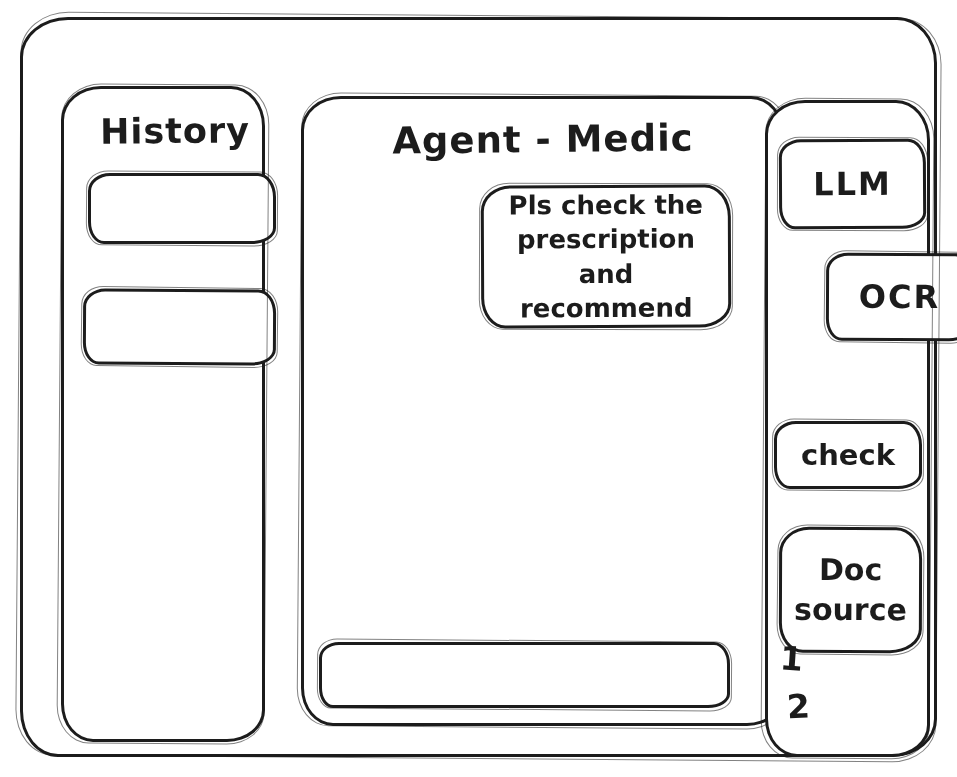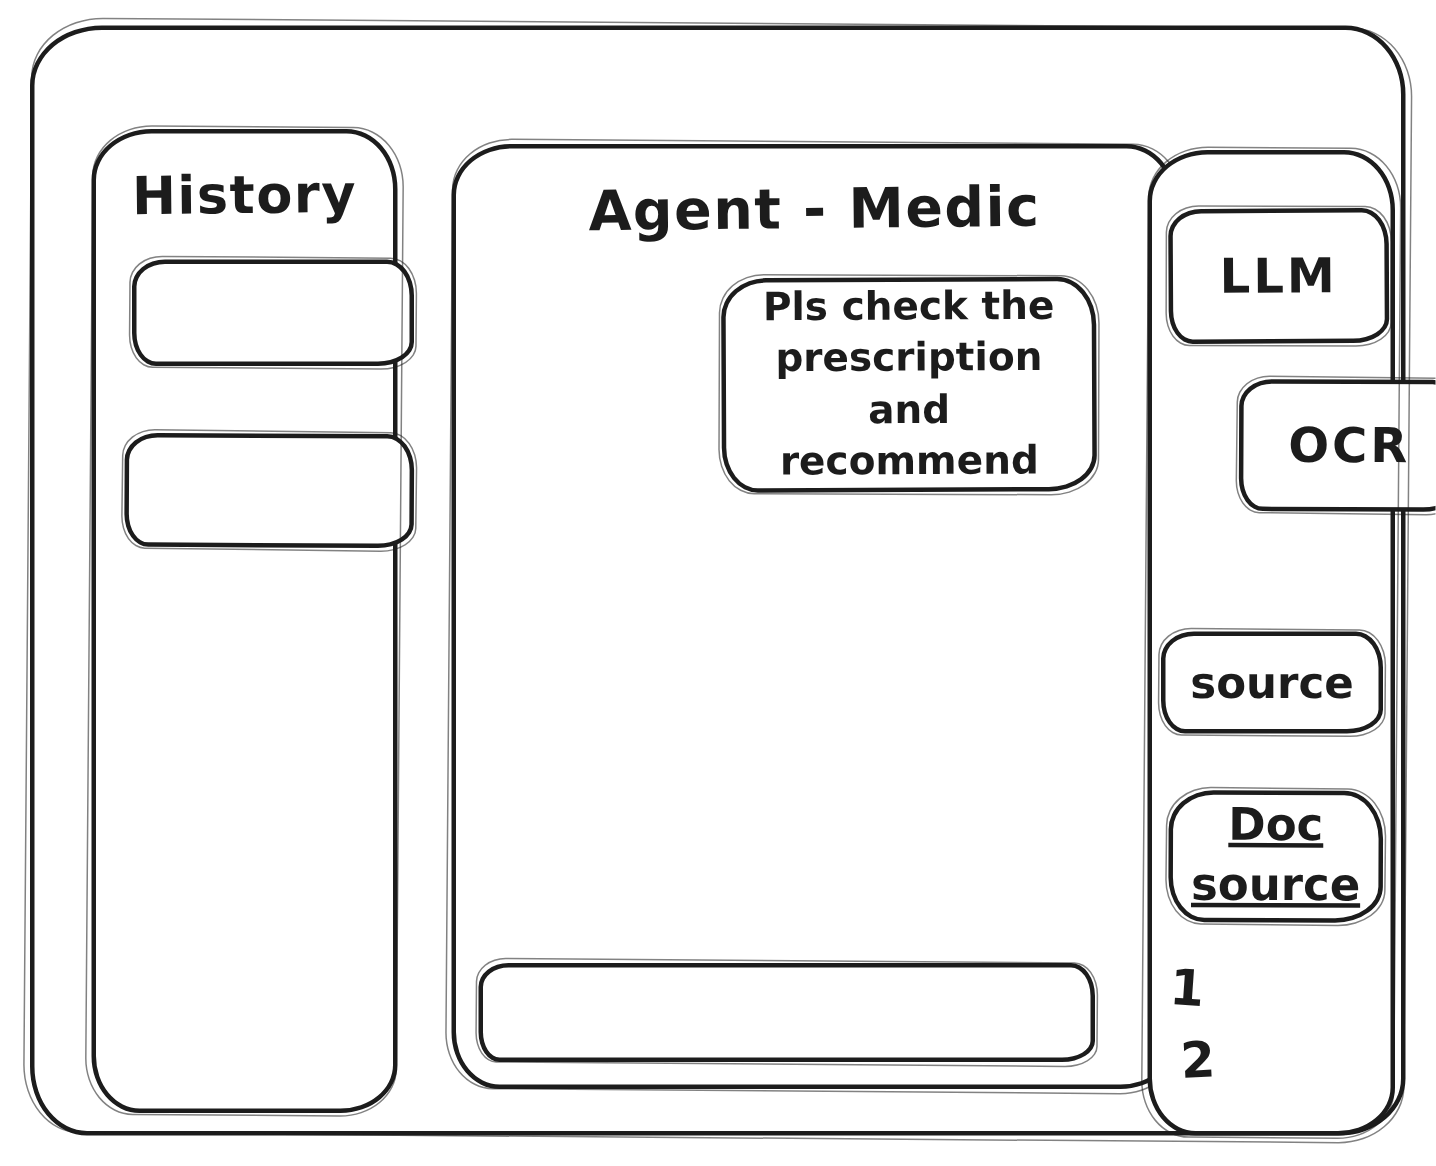--- a/index.html
+++ b/index.html
@@ -43,21 +43,21 @@
     text-align:center;
     font-weight:bold;
     letter-spacing:1px;
     transform:rotate(-.6deg);
   }
 
   
   #frame{ left:20px; top:17px; width:917px; height:740px; }
 
   
-  #history-panel{ left:38px; top:66px; width:204px; height:656px; }
+  #history-panel{ left:38px; top:66px; width:204px; height:656px;padding-left:12px; }
   #history-title{ top:22px; font-size:35px; }
   .hist-item{ background:var(--paper); }
   #hist-1{ left:24px; top:84px;  width:188px; height:71px; }
   #hist-2{ left:19px; top:200px; width:193px; height:76px; transform:rotate(.3deg); }
 
   
   #chat-panel{ left:278px; top:76px; width:484px; height:630px; }
   #chat-title{ top:19px; font-size:37px; }
   .bubble{
     display:flex; align-items:center; justify-content:center;
@@ -81,21 +81,21 @@
   #tools-panel{ left:742px; top:80px; width:165px; height:657px;padding-left:44px; }
   .tool-btn{
     display:flex; align-items:center; justify-content:center;
     text-align:center;
     font-weight:bold;
     cursor:default;
   }
   #btn-llm   { left:11px; top:36px;  width:147px; height:90px; font-size:32px; letter-spacing:2px; transform:rotate(-.3deg); }
   #btn-ocr   { left:11px; top:150px; width:147px; height:88px; font-size:32px; letter-spacing:2px; transform:rotate(.25deg);margin-left:47px; }
   #btn-params{ left:6px;  top:318px; width:148px; height:68px; font-size:29px; }
-  #btn-doc   { left:11px; top:424px; width:143px; height:88px; font-size:30px; line-height:1.35; transform:rotate(.2deg);text-decoration:underline; }
+  #btn-doc   { left:11px; top:424px; width:143px; height:126px; font-size:30px; line-height:1.35; transform:rotate(.2deg); }
   .doc-item{
     position:absolute;
     font-size:33px; font-weight:bold;
   }
   #doc-item-1{ left:12px; top:536px; transform:rotate(4deg); }
   #doc-item-2{ left:19px; top:584px; transform:rotate(-3deg); }
 </style>
 </head>
 <body>
 
@@ -114,20 +114,20 @@
 
 
     <div id="input-bar" class="sketch">
       <input type="text" value="" style="">
     </div>
   </section>
 
   <aside id="tools-panel" class="sketch r-panel">
     <div id="btn-llm" class="sketch r-box tool-btn">LLM</div>
     <div id="btn-ocr" class="sketch r-box tool-btn">OCR</div>
-    <div id="btn-params" class="sketch r-box tool-btn">source</div>
+    <div id="btn-params" class="sketch r-box tool-btn">check</div>
     <div id="btn-doc" class="sketch r-bub tool-btn">Doc source</div>
 
     <div id="doc-item-1" class="doc-item">1</div>
     <div id="doc-item-2" class="doc-item">2</div>
   </aside>
 
 </div>
 
 </body></html>

